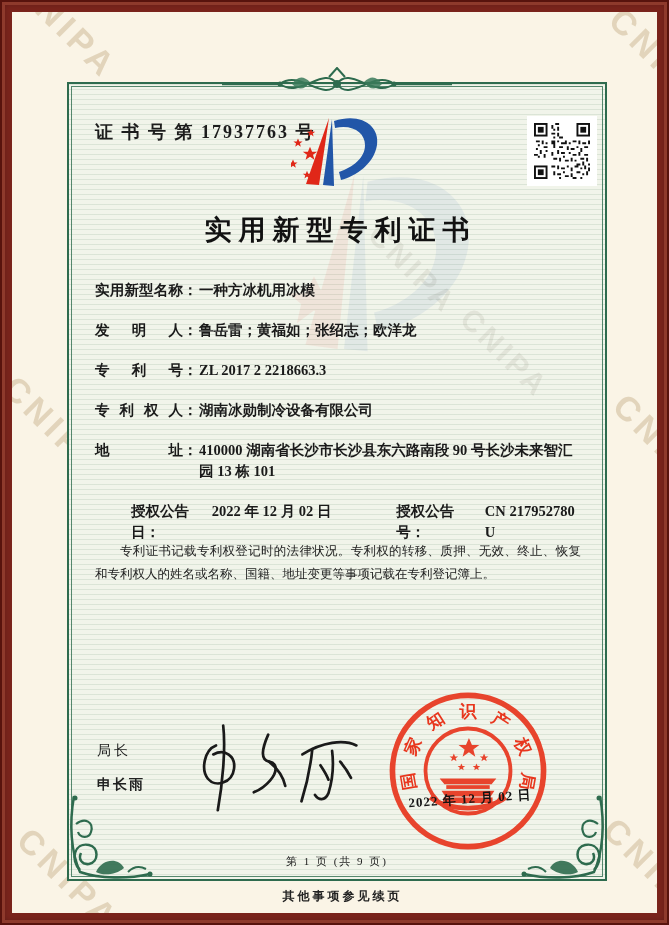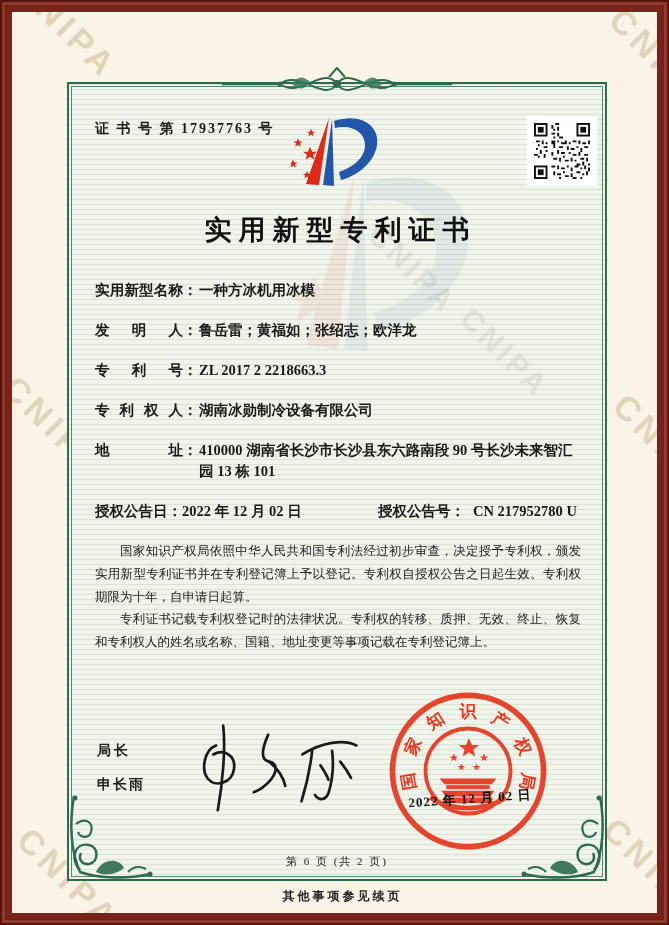--- a/index.html
+++ b/index.html
@@ -19,45 +19,45 @@
         border:2px solid #2e6b4e;}
   .cert-inner{position:absolute;inset:2px;border:1px solid rgba(46,107,78,.8);pointer-events:none;}
   .wm-in{position:absolute;font-family:"Liberation Sans","DejaVu Sans",sans-serif;font-weight:bold;
          font-size:30px;letter-spacing:4px;color:rgba(120,115,95,.12);transform:rotate(45deg);}
   .logo-ghost{position:absolute;left:140px;top:40px;width:300px;height:270px;opacity:.07;pointer-events:none;}
   .orn-top{position:absolute;top:-17px;left:50%;transform:translateX(-50%);}
   .orn-corner{position:absolute;bottom:-3px;width:100px;height:100px;}
   .orn-bl{left:-3px;}
   .orn-br{right:-3px;transform:scaleX(-1);}
   
-  .cert-no{position:absolute;left:26px;top:36px;font-size:14px;letter-spacing:2px;color:#1c1c1c;font-weight:600;}
+  .cert-no{position:absolute;left:26px;top:36px;font-size:18px;letter-spacing:2px;color:#1c1c1c;font-weight:600;}
   .qr-panel{position:absolute;left:458px;top:32px;width:70px;height:70px;background:#fff;
             display:flex;align-items:center;justify-content:center;}
   .logo{position:absolute;left:222px;top:20px;}
   .title{position:absolute;top:128px;left:0;right:0;text-align:center;font-size:27px;font-weight:bold;
          letter-spacing:7px;text-indent:7px;color:#111;}
   
   .fields{position:absolute;left:26px;top:196px;width:486px;font-size:14.5px;color:#1a1a1a;}
   .frow{display:flex;margin-bottom:19px;line-height:21px;}
   .flabel{flex:0 0 104px;font-weight:bold;white-space:nowrap;}
   .flabel .lt{display:inline-block;width:88px;text-align:justify;text-align-last:justify;}
   .fvalue{font-weight:600;}
   .grow{display:flex;line-height:21px;}
-  .grow .pair{display:flex;}
+  .grow .pair{display:flex;margin-left:36px;}
   .grow .flabel2{font-weight:bold;}
   .grow .v1{width:160px;font-weight:600;}
   .grow .pair2{margin-left:36px;}
   .grow .v2{font-weight:600;margin-left:8px;}
   
   .body-text{position:absolute;left:26px;top:456px;width:486px;font-size:12.5px;line-height:1.82;
              color:#222;text-align:justify;}
   .body-text p{margin:0;text-indent:2em;}
   
   .sig-title{position:absolute;left:28px;top:658px;font-family:"Liberation Sans","DejaVu Sans",sans-serif;
-             font-weight:bold;font-size:14px;letter-spacing:3px;color:#222;}
+             font-weight:normal;font-size:14px;letter-spacing:3px;color:#222;}
   .sig-name{position:absolute;left:28px;top:692px;font-family:"Liberation Sans","DejaVu Sans",sans-serif;
             font-weight:bold;font-size:14px;letter-spacing:2px;color:#222;}
   .sig-script{position:absolute;left:120px;top:636px;}
   
   .seal-box{position:absolute;left:314px;top:602px;width:170px;height:170px;}
   .seal-char{position:absolute;left:50%;top:50%;font-size:17px;font-weight:bold;color:#e8361d;
              transform-origin:center;}
   .seal-date{position:absolute;left:306px;top:706px;width:190px;text-align:center;font-size:13px;
              font-weight:bold;color:#141414;transform:rotate(-4deg);letter-spacing:1px;}
   
@@ -181,21 +181,20 @@
             <span class="v1">2022 年 12 月 02 日</span>
           </span>
           <span class="pair pair2">
             <span class="flabel2"><span>授权公告号</span><span>：</span></span>
             <span class="v2">CN 217952780 U</span>
           </span>
         </div>
       </div>
 
       <div class="body-text">
-        <p>国家知识产权局依照中华人民共和国专利法经过初步审查，决定授予专利权，颁发实用新型专利证书并在专利登记簿上予以登记。专利权自授权公告之日起生效。专利权期限为十年，自申请日起算。</p>
         <p>专利证书记载专利权登记时的法律状况。专利权的转移、质押、无效、终止、恢复和专利权人的姓名或名称、国籍、地址变更等事项记载在专利登记簿上。</p>
       </div>
 
       <div class="sig-title">局长</div>
       <div class="sig-name">申长雨</div>
       <svg class="sig-script" width="180" height="95" viewBox="0 0 200 105">
         <g fill="none" stroke="#1a1a1a" stroke-width="3" stroke-linecap="round">
           <path d="M30,28 C17,33 13,55 21,65 C29,75 48,70 50,54 C52,40 40,31 27,38"></path>
           <path d="M38,6 C41,32 37,72 32,100"></path>
           <path d="M88,16 C81,32 79,44 89,46 C99,48 98,58 90,67 C84,74 77,78 72,80"></path>
@@ -228,18 +227,18 @@
         <span class="seal-char" style="transform:translate(-50%,-50%) rotate(-100deg) translateY(-60px);">国</span>
         <span class="seal-char" style="transform:translate(-50%,-50%) rotate(-66deg)  translateY(-60px);">家</span>
         <span class="seal-char" style="transform:translate(-50%,-50%) rotate(-33deg)  translateY(-60px);">知</span>
         <span class="seal-char" style="transform:translate(-50%,-50%) rotate(0deg)    translateY(-60px);">识</span>
         <span class="seal-char" style="transform:translate(-50%,-50%) rotate(33deg)   translateY(-60px);">产</span>
         <span class="seal-char" style="transform:translate(-50%,-50%) rotate(66deg)   translateY(-60px);">权</span>
         <span class="seal-char" style="transform:translate(-50%,-50%) rotate(100deg)  translateY(-60px);">局</span>
       </div>
       <div class="seal-date">2022 年 12 月 02 日</div>
 
-      <div class="page-num">第 6 页 (共 2 页)</div>
+      <div class="page-num">第 1 页 (共 9 页)</div>
     </div>
 
     <div class="cont-note">其他事项参见续页</div>
   </div>
 </div>
 
 </body></html>

